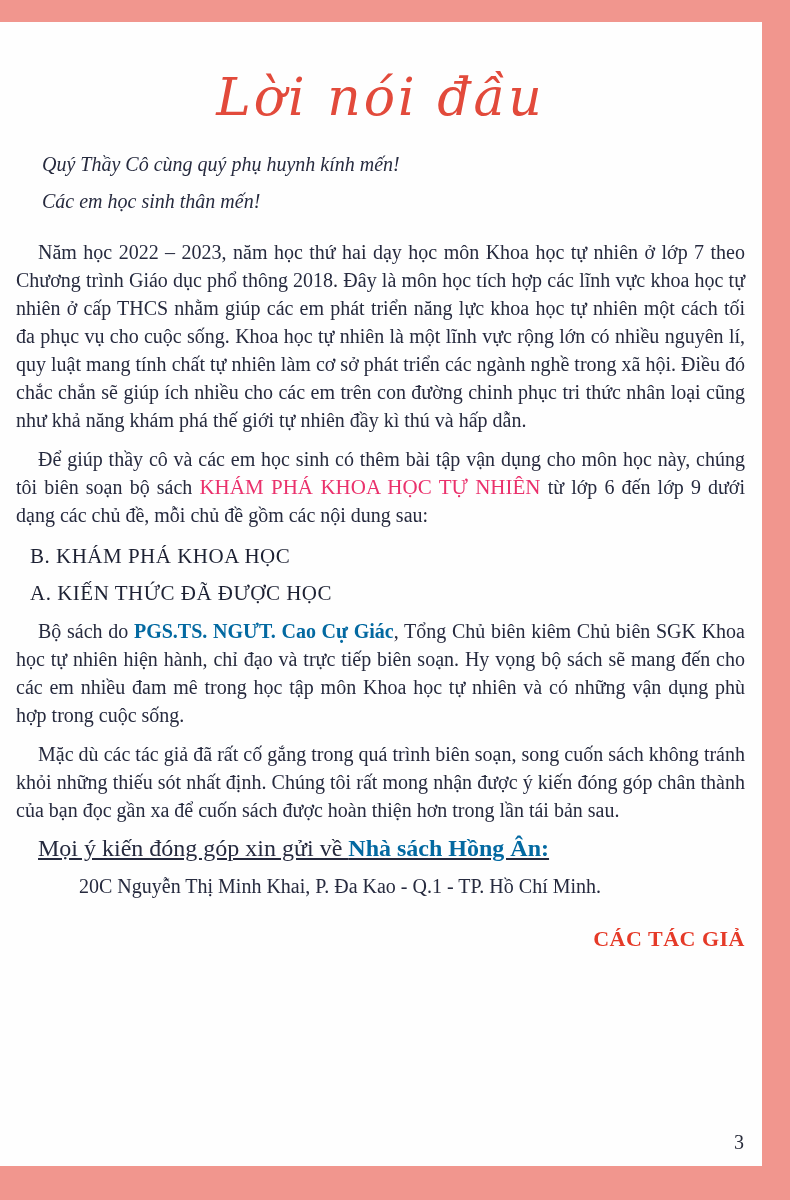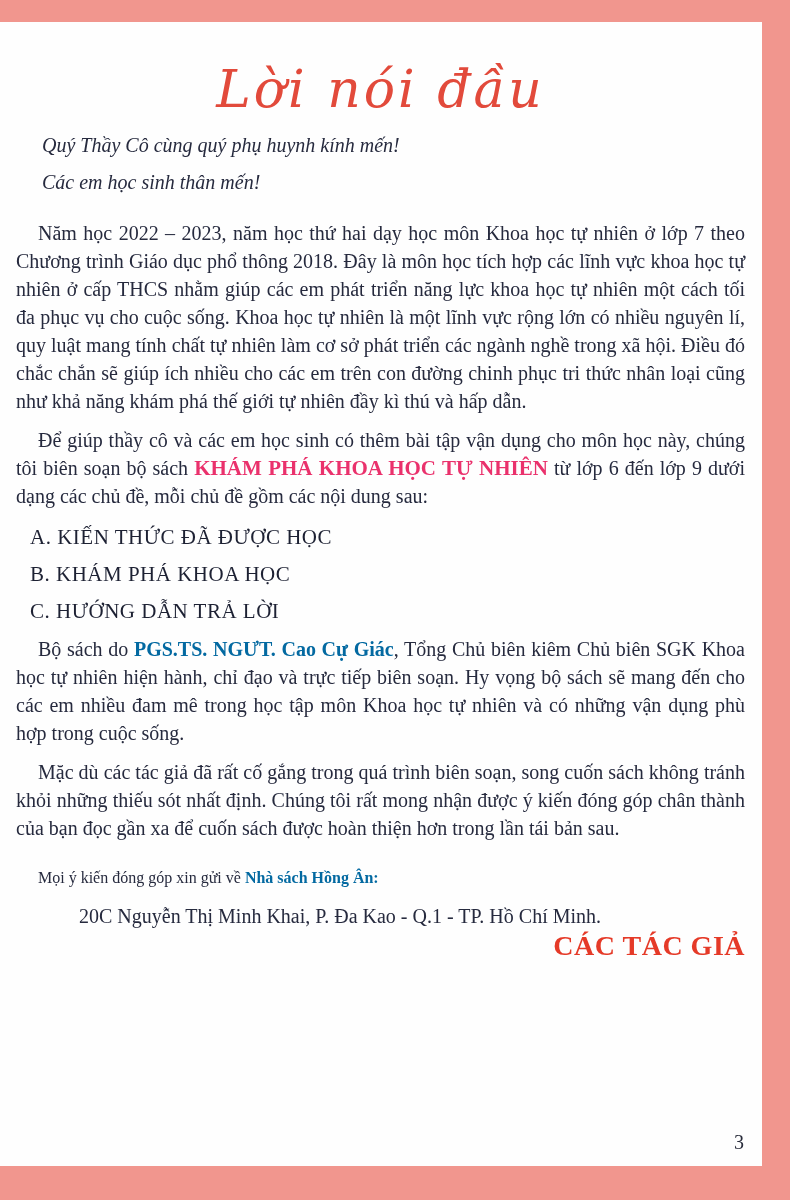--- a/index.html
+++ b/index.html
@@ -12,21 +12,21 @@
     position: relative;
     width: 790px; height: 1200px;
     background: var(--frame-pink, #f1968e);
   }
   .sheet {
     position: absolute;
     top: 22px; left: 0;
     width: 762px; height: 1144px;
     background: #fefefe;
     box-sizing: border-box;
-    padding: 20px 17px 0 16px;
+    padding: 28px 17px 0 16px;
     color: var(--body-text, #262a3e);
   }
   .page-title {
     margin: 0 0 0 0;
     padding-top: 8px;
     text-align: center;
     font-family: "DejaVu Serif", serif;
     font-style: italic;
     font-weight: 400;
     font-size: 52px;
@@ -42,24 +42,24 @@
     text-indent: 22px;
     margin-top: 11px;
   }
   .greeting {
     font-style: italic;
     font-size: 20px;
     line-height: 28px;
     text-indent: 26px;
     margin-top: 9px;
   }
-  .greeting.first { margin-top: 3px; }
+  .greeting.first { margin-top: 14px; }
   .intro-par { margin-top: 23px; }
   .highlight {
-    font-weight: 700;
+    font-weight: 400;
     font-size: 21px;
     color: var(--highlight-pink, #ea316c);
   }
   .bold-name { font-weight: 700; color: #0369a1; }
   ul.section-list {
     list-style: none;
     margin: 14px 0 0 14px;
     padding: 0;
   }
   ul.section-list li {
@@ -70,29 +70,31 @@
     color: #1d2133;
   }
   .address-par {
     font-size: 20px;
     line-height: 28px;
     margin-top: 10px;
     margin-left: 63px;
     text-indent: 0;
   }
   .plain-par {
-    font-size: 16px;
+    font-size: 24px;
     line-height: 28px;
     text-indent: 22px;
-    margin-top: 22px;
+    margin-top: 10px;
+    text-decoration: underline;
   }
   .signature {
+    margin-top: 26px;
     text-align: right;
     font-weight: 700;
-    font-size: 28px;
+    font-size: 22px;
     letter-spacing: 0.5px;
     color: var(--signature-red, #e53a28);
   }
   .page-number {
     position: absolute;
     right: 18px; bottom: 12px;
     font-size: 20px;
     color: #2a2d3c;
   }
 </style>
@@ -105,23 +107,22 @@
     <h1 class="page-title">Lời nói đầu</h1>
 
     <p class="greeting first">Quý Thầy Cô cùng quý phụ huynh kính mến!</p>
     <p class="greeting">Các em học sinh thân mến!</p>
 
     <p class="body-par intro-par">Năm học 2022 – 2023, năm học thứ hai dạy học môn Khoa học tự nhiên ở lớp 7 theo Chương trình Giáo dục phổ thông 2018. Đây là môn học tích hợp các lĩnh vực khoa học tự nhiên ở cấp THCS nhằm giúp các em phát triển năng lực khoa học tự nhiên một cách tối đa phục vụ cho cuộc sống. Khoa học tự nhiên là một lĩnh vực rộng lớn có nhiều nguyên lí, quy luật mang tính chất tự nhiên làm cơ sở phát triển các ngành nghề trong xã hội. Điều đó chắc chắn sẽ giúp ích nhiều cho các em trên con đường chinh phục tri thức nhân loại cũng như khả năng khám phá thế giới tự nhiên đầy kì thú và hấp dẫn.</p>
 
     <p class="body-par"><span>Để giúp thầy cô và các em học sinh có thêm bài tập vận dụng cho môn học này, chúng tôi biên soạn bộ sách </span><span class="highlight">KHÁM PHÁ KHOA HỌC TỰ NHIÊN</span><span> từ lớp 6 đến lớp 9 dưới dạng các chủ đề, mỗi chủ đề gồm các nội dung sau:</span></p>
 
     <ul class="section-list">
+      <li>B. KHÁM PHÁ KHOA HỌC</li>
       <li>A. KIẾN THỨC ĐÃ ĐƯỢC HỌC</li>
-      <li>B. KHÁM PHÁ KHOA HỌC</li>
-      <li>C. HƯỚNG DẪN TRẢ LỜI</li>
     </ul>
 
     <p class="body-par"><span>Bộ sách do </span><span class="bold-name">PGS.TS. NGƯT. Cao Cự Giác</span><span>, Tổng Chủ biên kiêm Chủ biên SGK Khoa học tự nhiên hiện hành, chỉ đạo và trực tiếp biên soạn. Hy vọng bộ sách sẽ mang đến cho các em nhiều đam mê trong học tập môn Khoa học tự nhiên và có những vận dụng phù hợp trong cuộc sống.</span></p>
 
     <p class="body-par">Mặc dù các tác giả đã rất cố gắng trong quá trình biên soạn, song cuốn sách không tránh khỏi những thiếu sót nhất định. Chúng tôi rất mong nhận được ý kiến đóng góp chân thành của bạn đọc gần xa để cuốn sách được hoàn thiện hơn trong lần tái bản sau.</p>
 
     <p class="plain-par"><span>Mọi ý kiến đóng góp xin gửi về </span><span class="bold-name">Nhà sách Hồng Ân:</span></p>
 
     <p class="address-par">20C Nguyễn Thị Minh Khai, P. Đa Kao - Q.1 - TP. Hồ Chí Minh.</p>
 

